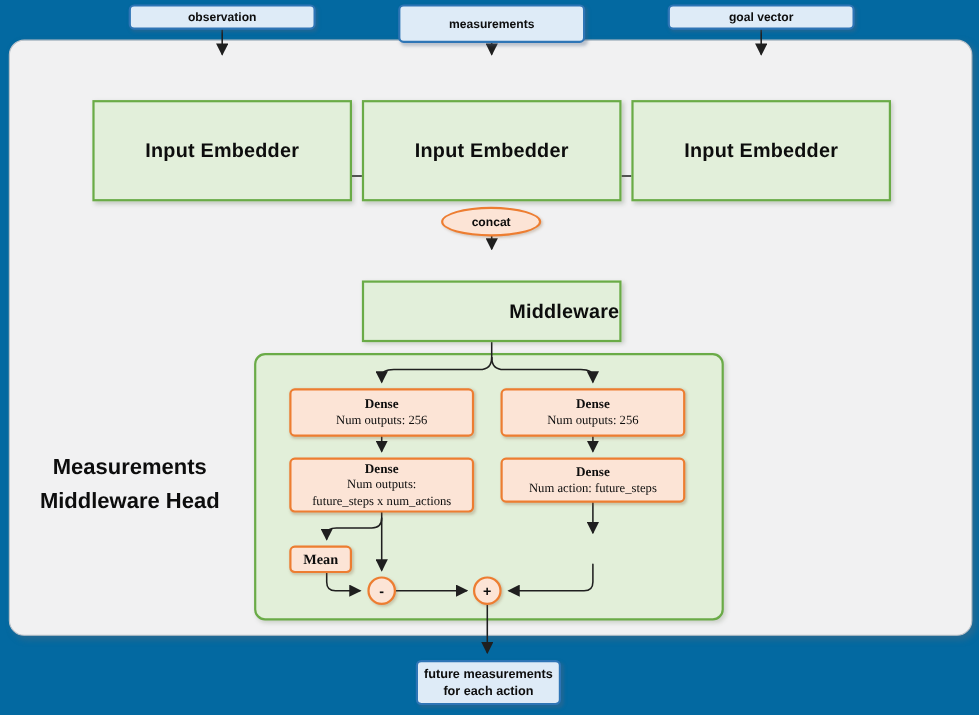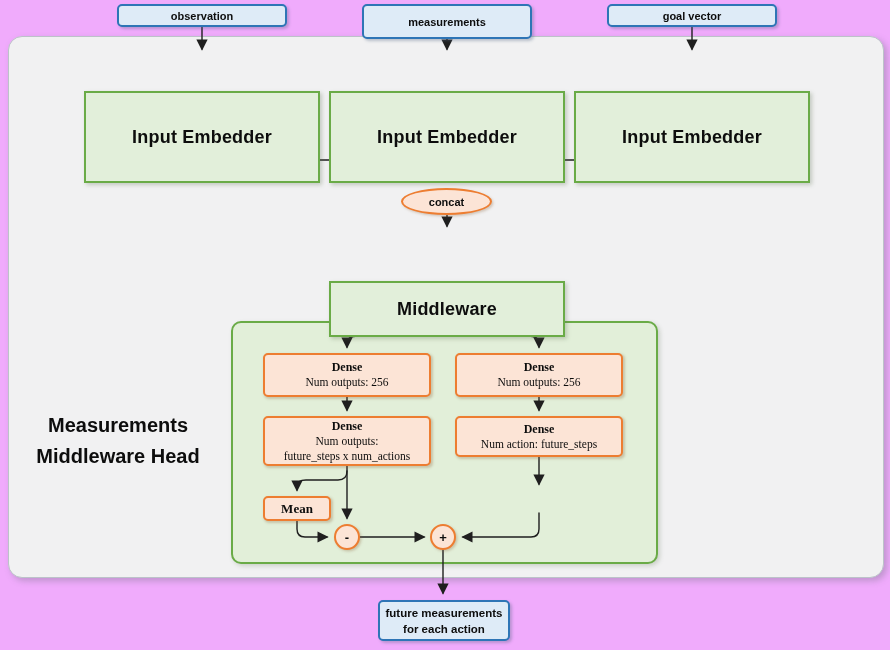--- a/index.html
+++ b/index.html
@@ -1,17 +1,17 @@
 <!DOCTYPE html>
 <html><head>
 <meta charset="utf-8">
 <style>
   html,body{margin:0;padding:0;background:#ffffff;}
   body{font-family:"Liberation Sans", sans-serif; color:#0d0d0d;}
-  .canvas{position:relative;width:890px;height:650px;background:#f0abfc;overflow:hidden;}
+  .canvas{position:relative;width:890px;height:650px;background:#0369a1;overflow:hidden;}
   .abs{position:absolute;box-sizing:border-box;}
   .center{display:flex;align-items:center;justify-content:center;text-align:center;}
 
   .outer-container{
     background:#F1F1F2;border:1.6px solid #BCC2C9;border-radius:14px;
     box-shadow:3px 3px 6px rgba(100,110,120,0.35);
   }
   .head-container{
     background:#E2EFD9;border:2.5px solid #6AAB47;border-radius:10px;
     box-shadow:2px 2px 4px rgba(90,110,80,0.25);
@@ -106,36 +106,36 @@
     <span>Input Embedder</span>
   </div>
   <div class="abs box-green center" style="left:574px;top:55px;width:236px;height:92px;">
     <span>Input Embedder</span>
   </div>
 
   <div class="abs ellipse-orange center" style="left:401px;top:188px;width:91px;height:27px;">
     <span>concat</span>
   </div>
 
-  <div class="abs box-green center" style="left:329px;top:245px;width:236px;height:56px;">
+  <div class="abs box-green center" style="left:329px;top:219px;width:236px;height:56px;justify-content:flex-end;">
     <span>Middleware</span>
   </div>
 
   <div class="abs head-title" style="left:18px;top:410px;width:200px;">Measurements Middleware Head</div>
 
   <div class="abs box-orange center" style="left:263px;top:353px;width:168px;height:44px;flex-direction:column;">
     <div class="bname">Dense</div>
     <div>Num outputs: 256</div>
   </div>
   <div class="abs box-orange center" style="left:263px;top:416px;width:168px;height:50px;flex-direction:column;">
     <div class="bname">Dense</div>
     <div>Num outputs:</div>
     <div>future_steps x num_actions</div>
   </div>
-  <div class="abs box-orange center op-small" style="left:263px;top:496px;width:68px;height:25px;">
+  <div class="abs box-orange center op-small" style="left:263px;top:496px;width:57px;height:25px;">
     <span>Mean</span>
   </div>
   <div class="abs circle-orange center" style="left:334px;top:524px;width:26px;height:26px;">
     <span>-</span>
   </div>
 
   <div class="abs box-orange center" style="left:455px;top:353px;width:168px;height:44px;flex-direction:column;">
     <div class="bname">Dense</div>
     <div>Num outputs: 256</div>
   </div>

